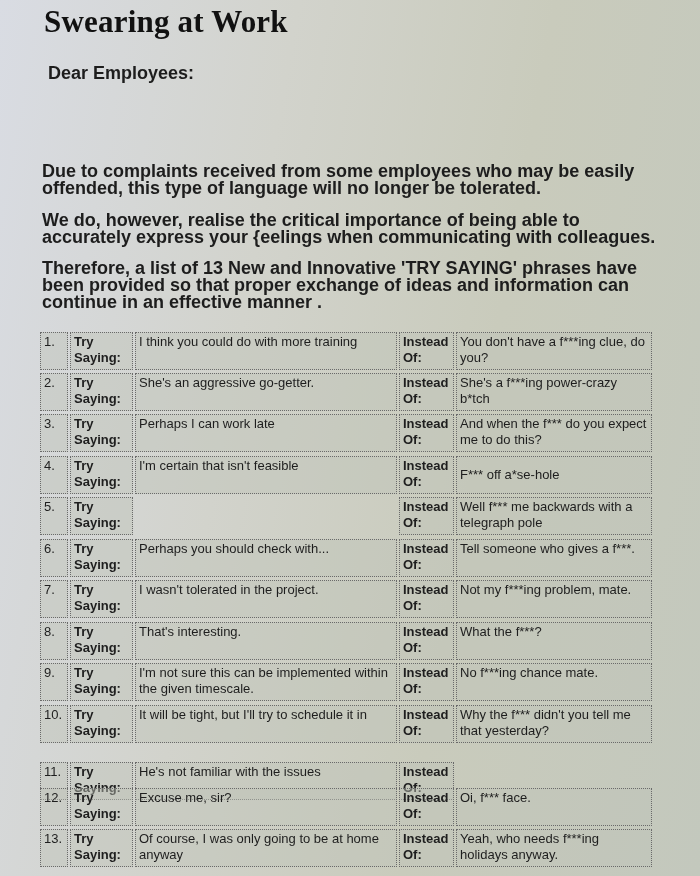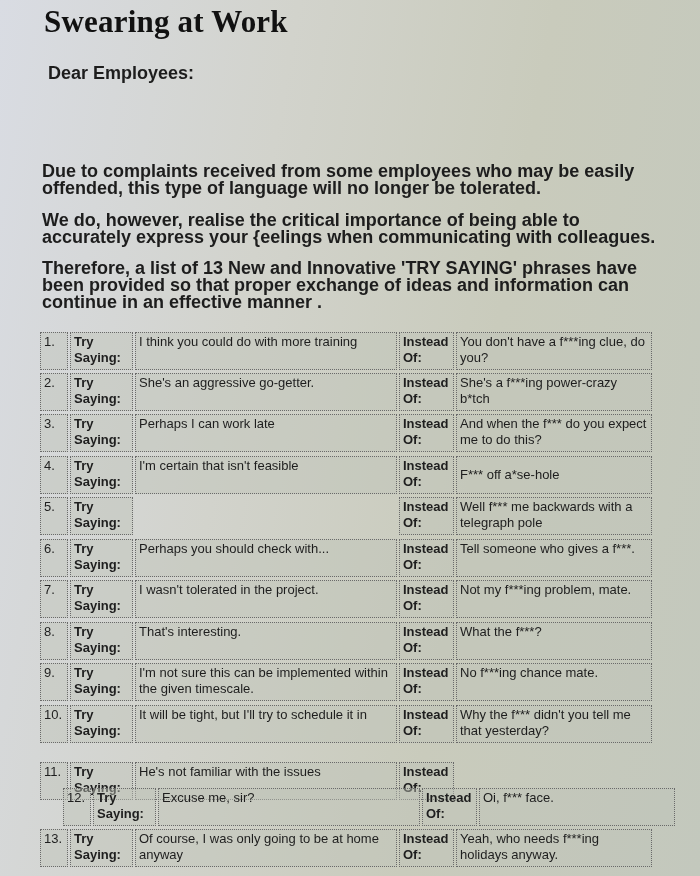--- a/index.html
+++ b/index.html
@@ -192,21 +192,21 @@
     <div class="cell c-try">
       <span class="label-line">Try</span>
       <span class="label-line">Saying:</span>
     </div>
     <div class="cell c-phrase">He's not familiar with the issues</div>
     <div class="cell c-inst">
       <span class="label-line">Instead</span>
       <span class="label-line">Of:</span>
     </div>
   </div>
-      <div class="row" style="top: 456px; margin-left: 23px;">
+      <div class="row" style="top: 456px;">
     <div class="cell c-num">12.</div>
     <div class="cell c-try">
       <span class="label-line">Try</span>
       <span class="label-line">Saying:</span>
     </div>
     <div class="cell c-phrase">Excuse me, sir?</div>
     <div class="cell c-inst">
       <span class="label-line">Instead</span>
       <span class="label-line">Of:</span>
     </div>

